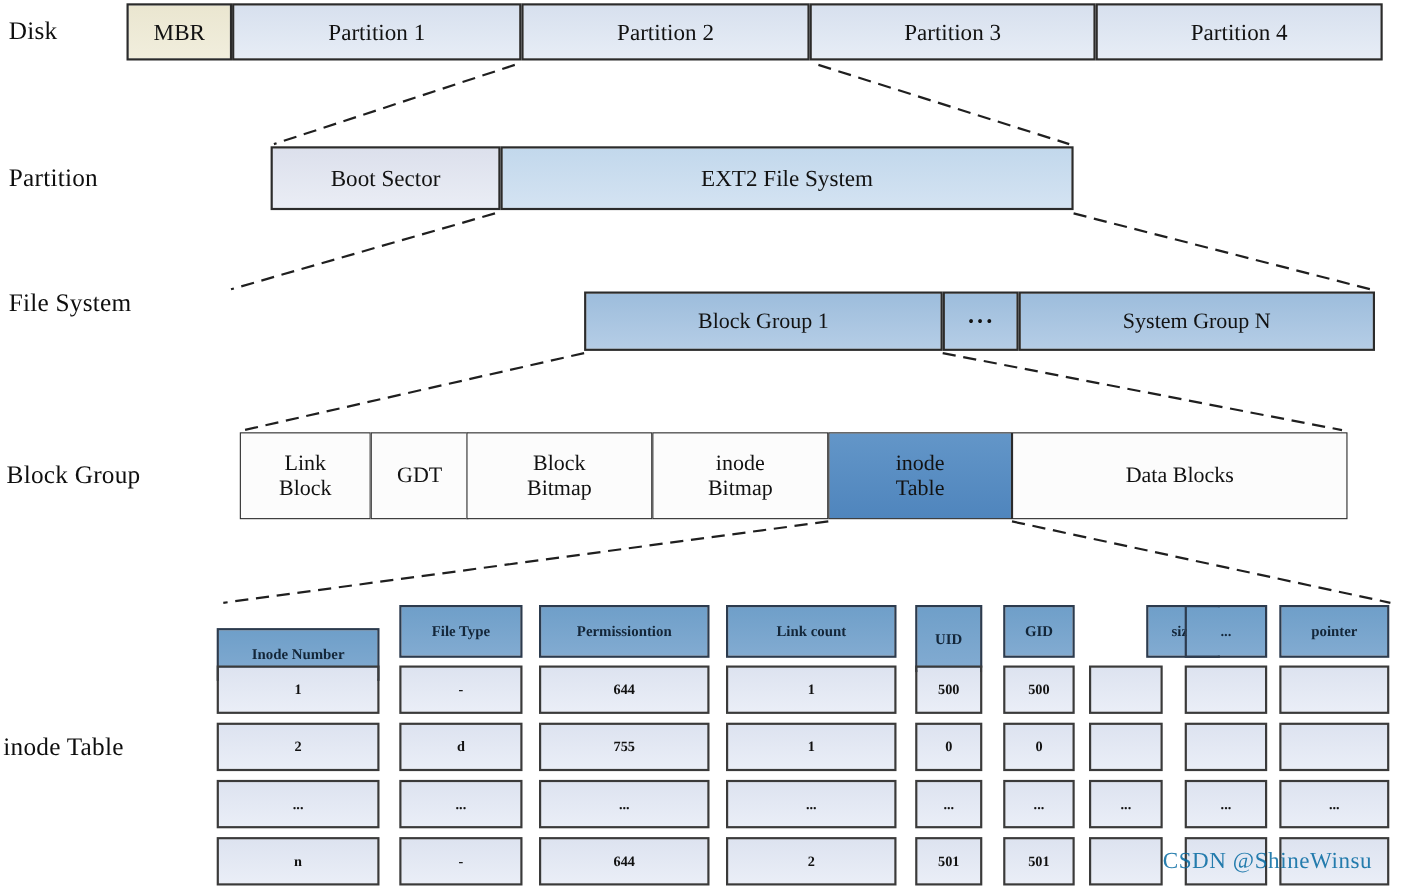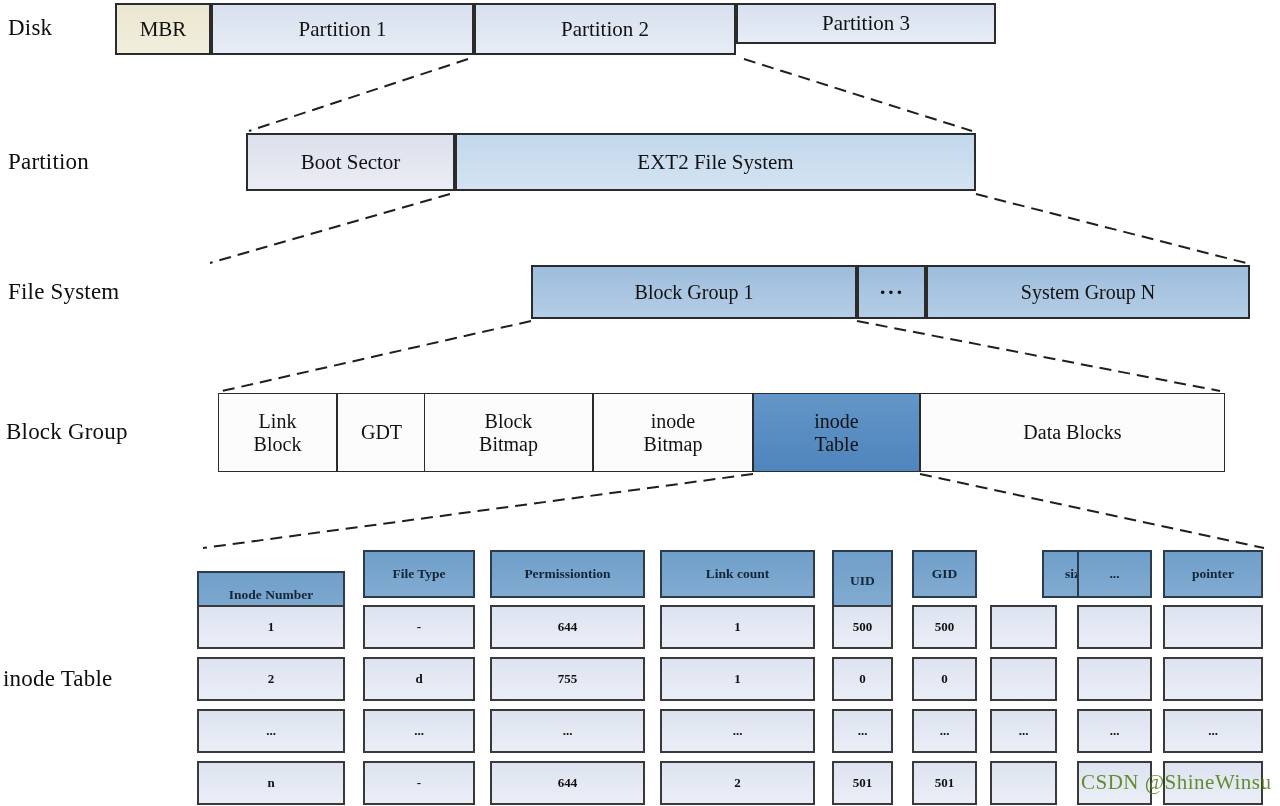--- a/index.html
+++ b/index.html
@@ -31,22 +31,22 @@
     font-size:13.5px;font-weight:bold;color:#132639;
     box-shadow:2px 2px 0 rgba(255,255,255,.8);
   }
   .tcell{
     background:linear-gradient(180deg,#dde3f0,#eaeef7);border:2px solid #3a3a3a;
     font-size:13px;font-weight:bold;color:#111;
     box-shadow:2px 2px 0 rgba(255,255,255,.8);
   }
   svg.conn{position:absolute;left:0;top:0;pointer-events:none;}
   .wm{
-    position:absolute;left:1057px;top:770px;font-size:21px;color:#4d7c0f;
-    opacity:.85;white-space:nowrap;z-index:5;letter-spacing:.5px;padding-left:24px;
+    position:absolute;left:1057px;top:770px;font-size:21px;color:#0369a1;
+    opacity:.85;white-space:nowrap;z-index:5;letter-spacing:.5px;
   }
 </style>
 </head>
 <body>
 
 <div id="stage">
 
   <svg class="conn" width="1280" height="806">
     <g stroke="#1f1f1f" stroke-width="2" stroke-dasharray="12 7" fill="none">
       <line x1="468" y1="59" x2="249" y2="131"></line>
@@ -55,28 +55,29 @@
       <line x1="976" y1="194" x2="1246" y2="263"></line>
       <line x1="531" y1="321" x2="222" y2="391"></line>
       <line x1="857" y1="321" x2="1220" y2="391"></line>
       <line x1="753" y1="474" x2="203" y2="548"></line>
       <line x1="920" y1="474" x2="1264" y2="548"></line>
     </g>
   </svg>
 
   <div class="rowlabel" style="left:8px;top:15px;">Disk</div>
   <div class="rowlabel" style="left:8px;top:149px;">Partition</div>
-  <div class="rowlabel" style="left:8px;top:279px;">File System</div>
+  <div class="rowlabel" style="left:8px;top:263px;">File System</div>
   <div class="rowlabel" style="left:6px;top:419px;">Block Group</div>
   <div class="rowlabel" style="left:3px;top:666px;">inode Table</div>
 
   <div class="box lvl1 mbr" style="left:115px;top:3px;width:96px;height:52px;">MBR</div>
   <div class="box lvl1 part" style="left:211px;top:3px;width:263px;height:52px;">Partition 1</div>
   <div class="box lvl1 part" style="left:474px;top:3px;width:262px;height:52px;">Partition 2</div>
-  <div class="box lvl1 part" style="left:736px;top:3px;width:260px;height:41px;">Partition 3</div>
+  <div class="box lvl1 part" style="left:736px;top:3px;width:260px;height:52px;">Partition 3</div>
+  <div class="box lvl1 part" style="left:996px;top:3px;width:261px;height:52px;">Partition 4</div>
 
   <div class="box lvl2 boot" style="left:246px;top:133px;width:209px;height:58px;">Boot Sector</div>
   <div class="box lvl2 ext2" style="left:455px;top:133px;width:521px;height:58px;">EXT2 File System</div>
 
   <div class="box lvl3" style="left:531px;top:265px;width:326px;height:54px;">Block Group 1</div>
   <div class="box lvl3 dots3" style="left:857px;top:265px;width:69px;height:54px;">···</div>
   <div class="box lvl3" style="left:926px;top:265px;width:324px;height:54px;">System Group N</div>
 
   <div class="box lvl4" style="left:218px;top:393px;width:119px;height:79px;">Link
 Block</div>

